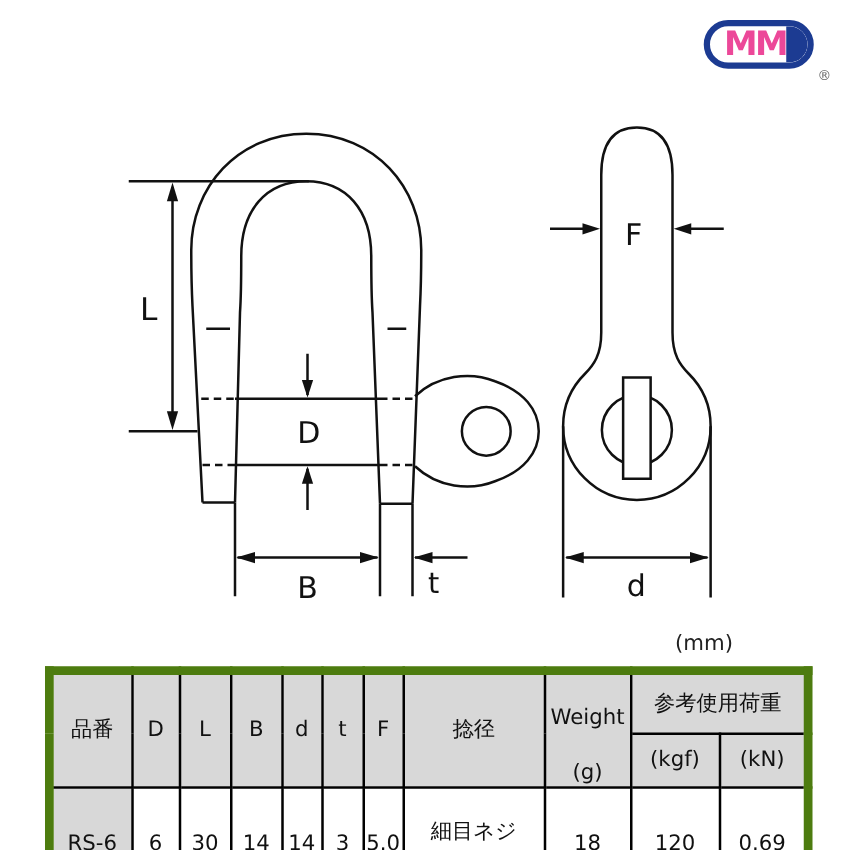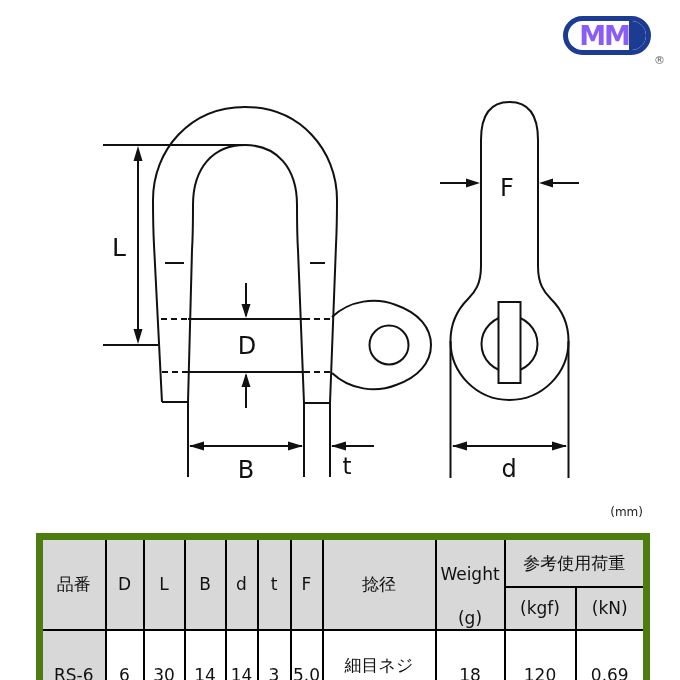--- a/index.html
+++ b/index.html
@@ -14,27 +14,27 @@
     position:absolute;left:0;top:0;width:88px;height:39px;box-sizing:border-box;
     border:5px solid #1c3b92;border-radius:20px;background:#fff;overflow:hidden;
   }
   .logo-capfill{
     position:absolute;right:0;top:0;bottom:0;width:17px;background:#1c3b92;
     border-radius:0 14px 14px 0;
   }
   .logo-text{
     position:absolute;left:0;right:6px;top:0;bottom:0;
     display:flex;align-items:center;justify-content:center;
-    font-size:27px;font-weight:bold;letter-spacing:-2px;color:#8b5cf6;
+    font-size:27px;font-weight:bold;letter-spacing:-2px;color:#ec4899;
   }
   .logo-reg{position:absolute;left:91px;top:38px;font-size:11px;color:#666;}
   
   .unit-note{
-    position:absolute;left:540px;top:505px;width:103px;text-align:right;
-    font-size:12px;color:#222;
+    position:absolute;left:540px;top:505px;width:103px;text-align:left;
+    font-size:17px;color:#222;
   }
   
   .diagram{position:absolute;left:0;top:0;width:680px;height:510px;}
   .diagram text{font-family:"DejaVu Sans","Liberation Sans",sans-serif;fill:#111;}
   
   .spec-table{
     position:absolute;left:36px;top:533px;
     border-collapse:collapse;table-layout:fixed;border:7px solid #4d7c0f;
   }
   .spec-table td{

